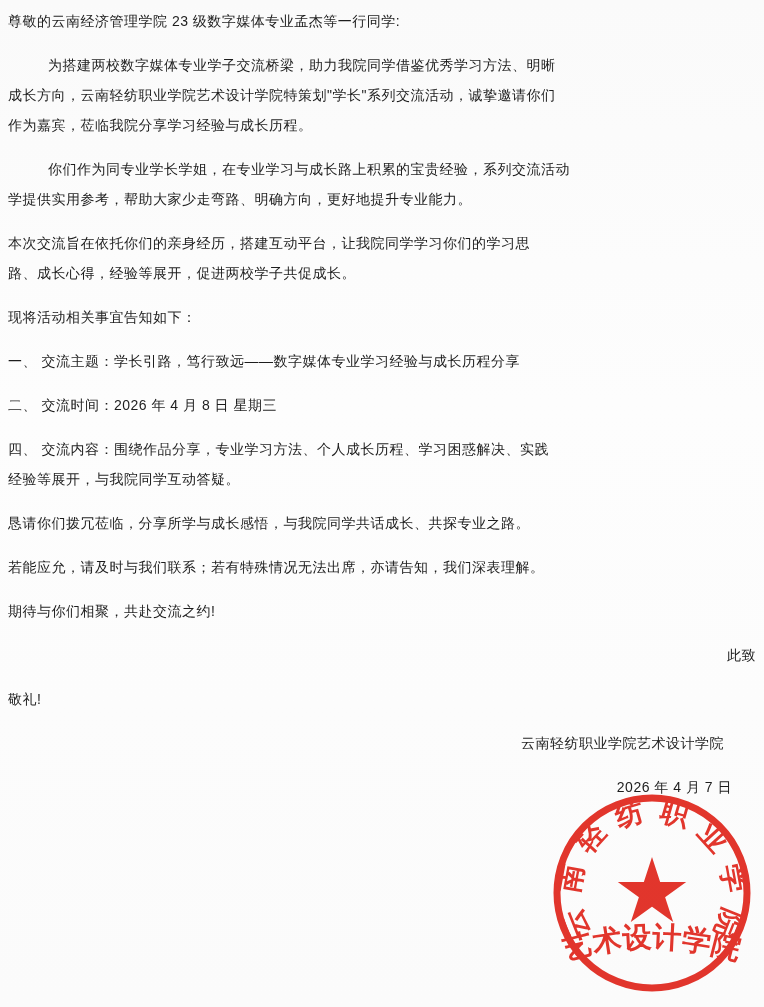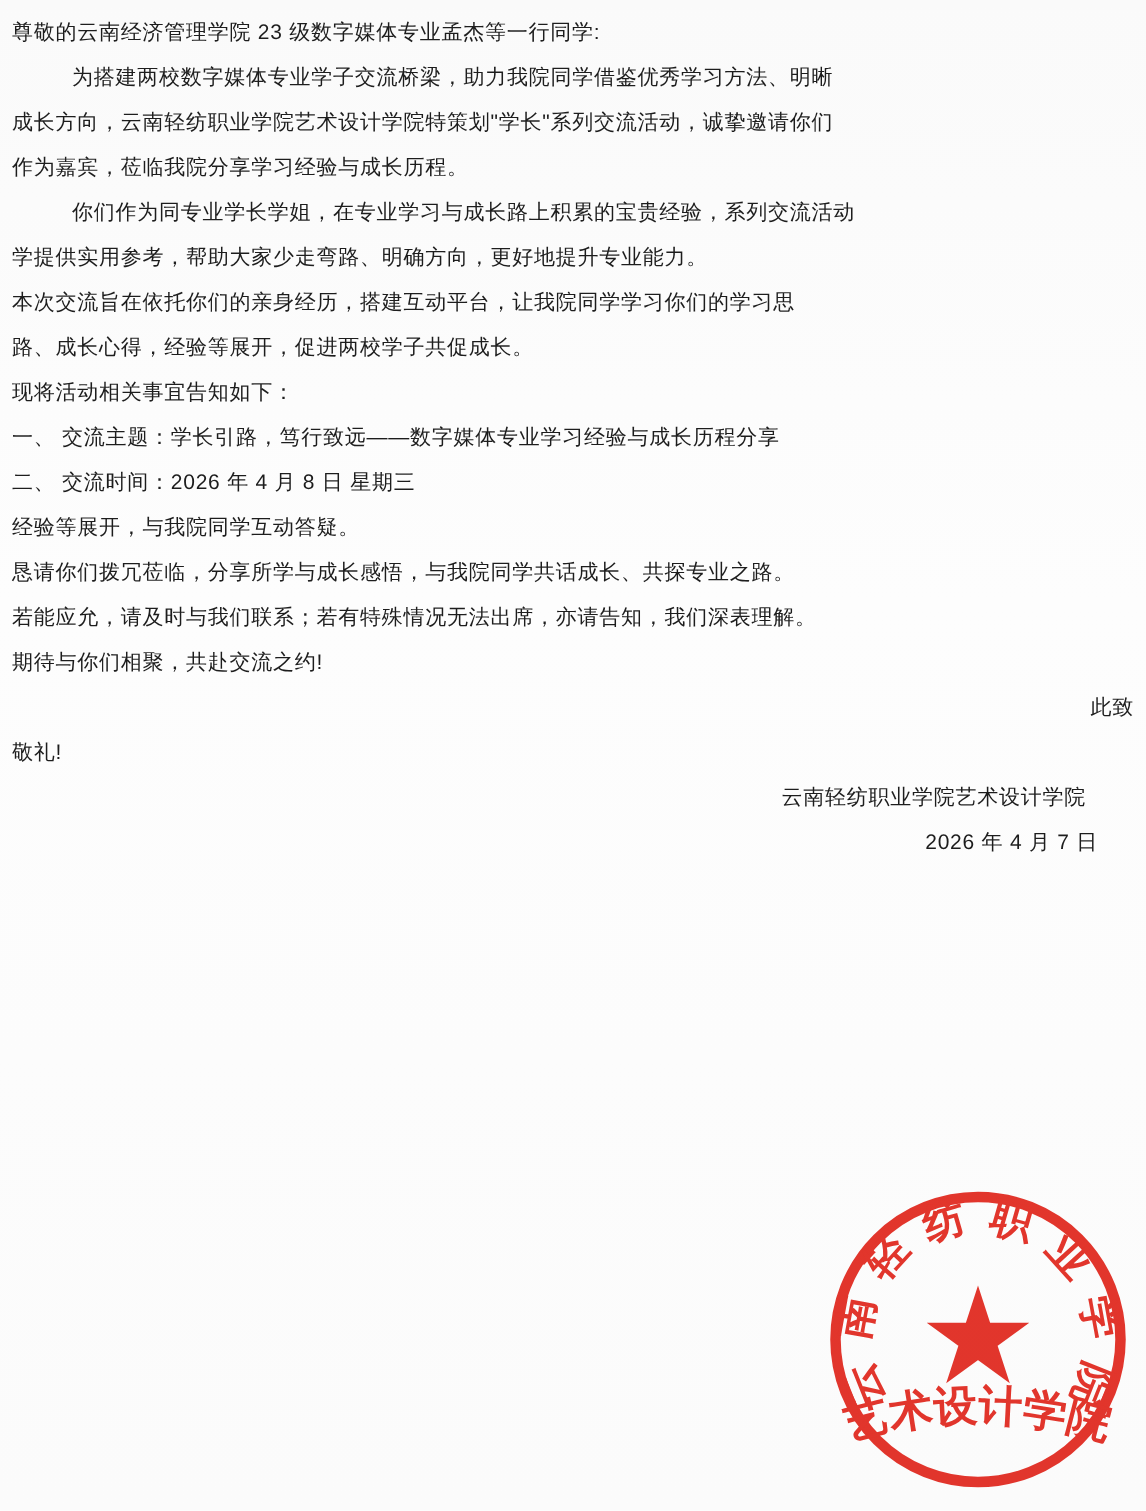--- a/index.html
+++ b/index.html
@@ -14,21 +14,21 @@
   .page { position: relative; padding: 6px 8px 0 8px; width: 748px; }
   .title {
     font-size: 44px; line-height: 52px; font-weight: 900;
     text-align: center; letter-spacing: 7px; padding-left: 7px;
     margin: 0 0 57px 0; color: #111;
   }
   .line {
     font-size: 14px; line-height: 30px; font-weight: 400;
     white-space: nowrap; letter-spacing: 0.5px;
   }
-  .block { }
+  .block { margin-top: 14px; }
   .indent { padding-left: 40px; }
   .indent-sm { padding-left: 32px; text-align: right; }
   .right { text-align: right; }
   .sig { padding-right: 32px; }
   .date { padding-right: 24px; }
   .stamp {
     position: absolute; left: 549px; top: 789px;
     width: 206px; height: 208px;
     opacity: 0.93;
     mix-blend-mode: multiply;
@@ -51,20 +51,21 @@
   <div class="line block indent">你们作为同专业学长学姐，在专业学习与成长路上积累的宝贵经验，系列交流活动</div>
   <div class="line">学提供实用参考，帮助大家少走弯路、明确方向，更好地提升专业能力。</div>
 
   <div class="line block">本次交流旨在依托你们的亲身经历，搭建互动平台，让我院同学学习你们的学习思</div>
   <div class="line">路、成长心得，经验等展开，促进两校学子共促成长。</div>
 
   <div class="line block">现将活动相关事宜告知如下：</div>
 
   <div class="line block">一、 交流主题：学长引路，笃行致远——数字媒体专业学习经验与成长历程分享</div>
   <div class="line block">二、 交流时间：2026 年 4 月 8 日 星期三</div>
+  <div class="line block">四、 交流内容：围绕作品分享，专业学习方法、个人成长历程、学习困惑解决、实践</div>
   <div class="line">经验等展开，与我院同学互动答疑。</div>
 
   <div class="line block">恳请你们拨冗莅临，分享所学与成长感悟，与我院同学共话成长、共探专业之路。</div>
   <div class="line block">若能应允，请及时与我们联系；若有特殊情况无法出席，亦请告知，我们深表理解。</div>
   <div class="line block">期待与你们相聚，共赴交流之约!</div>
 
   <div class="line block indent-sm">此致</div>
   <div class="line block">敬礼!</div>
 
   <div class="line block right sig">云南轻纺职业学院艺术设计学院</div>

